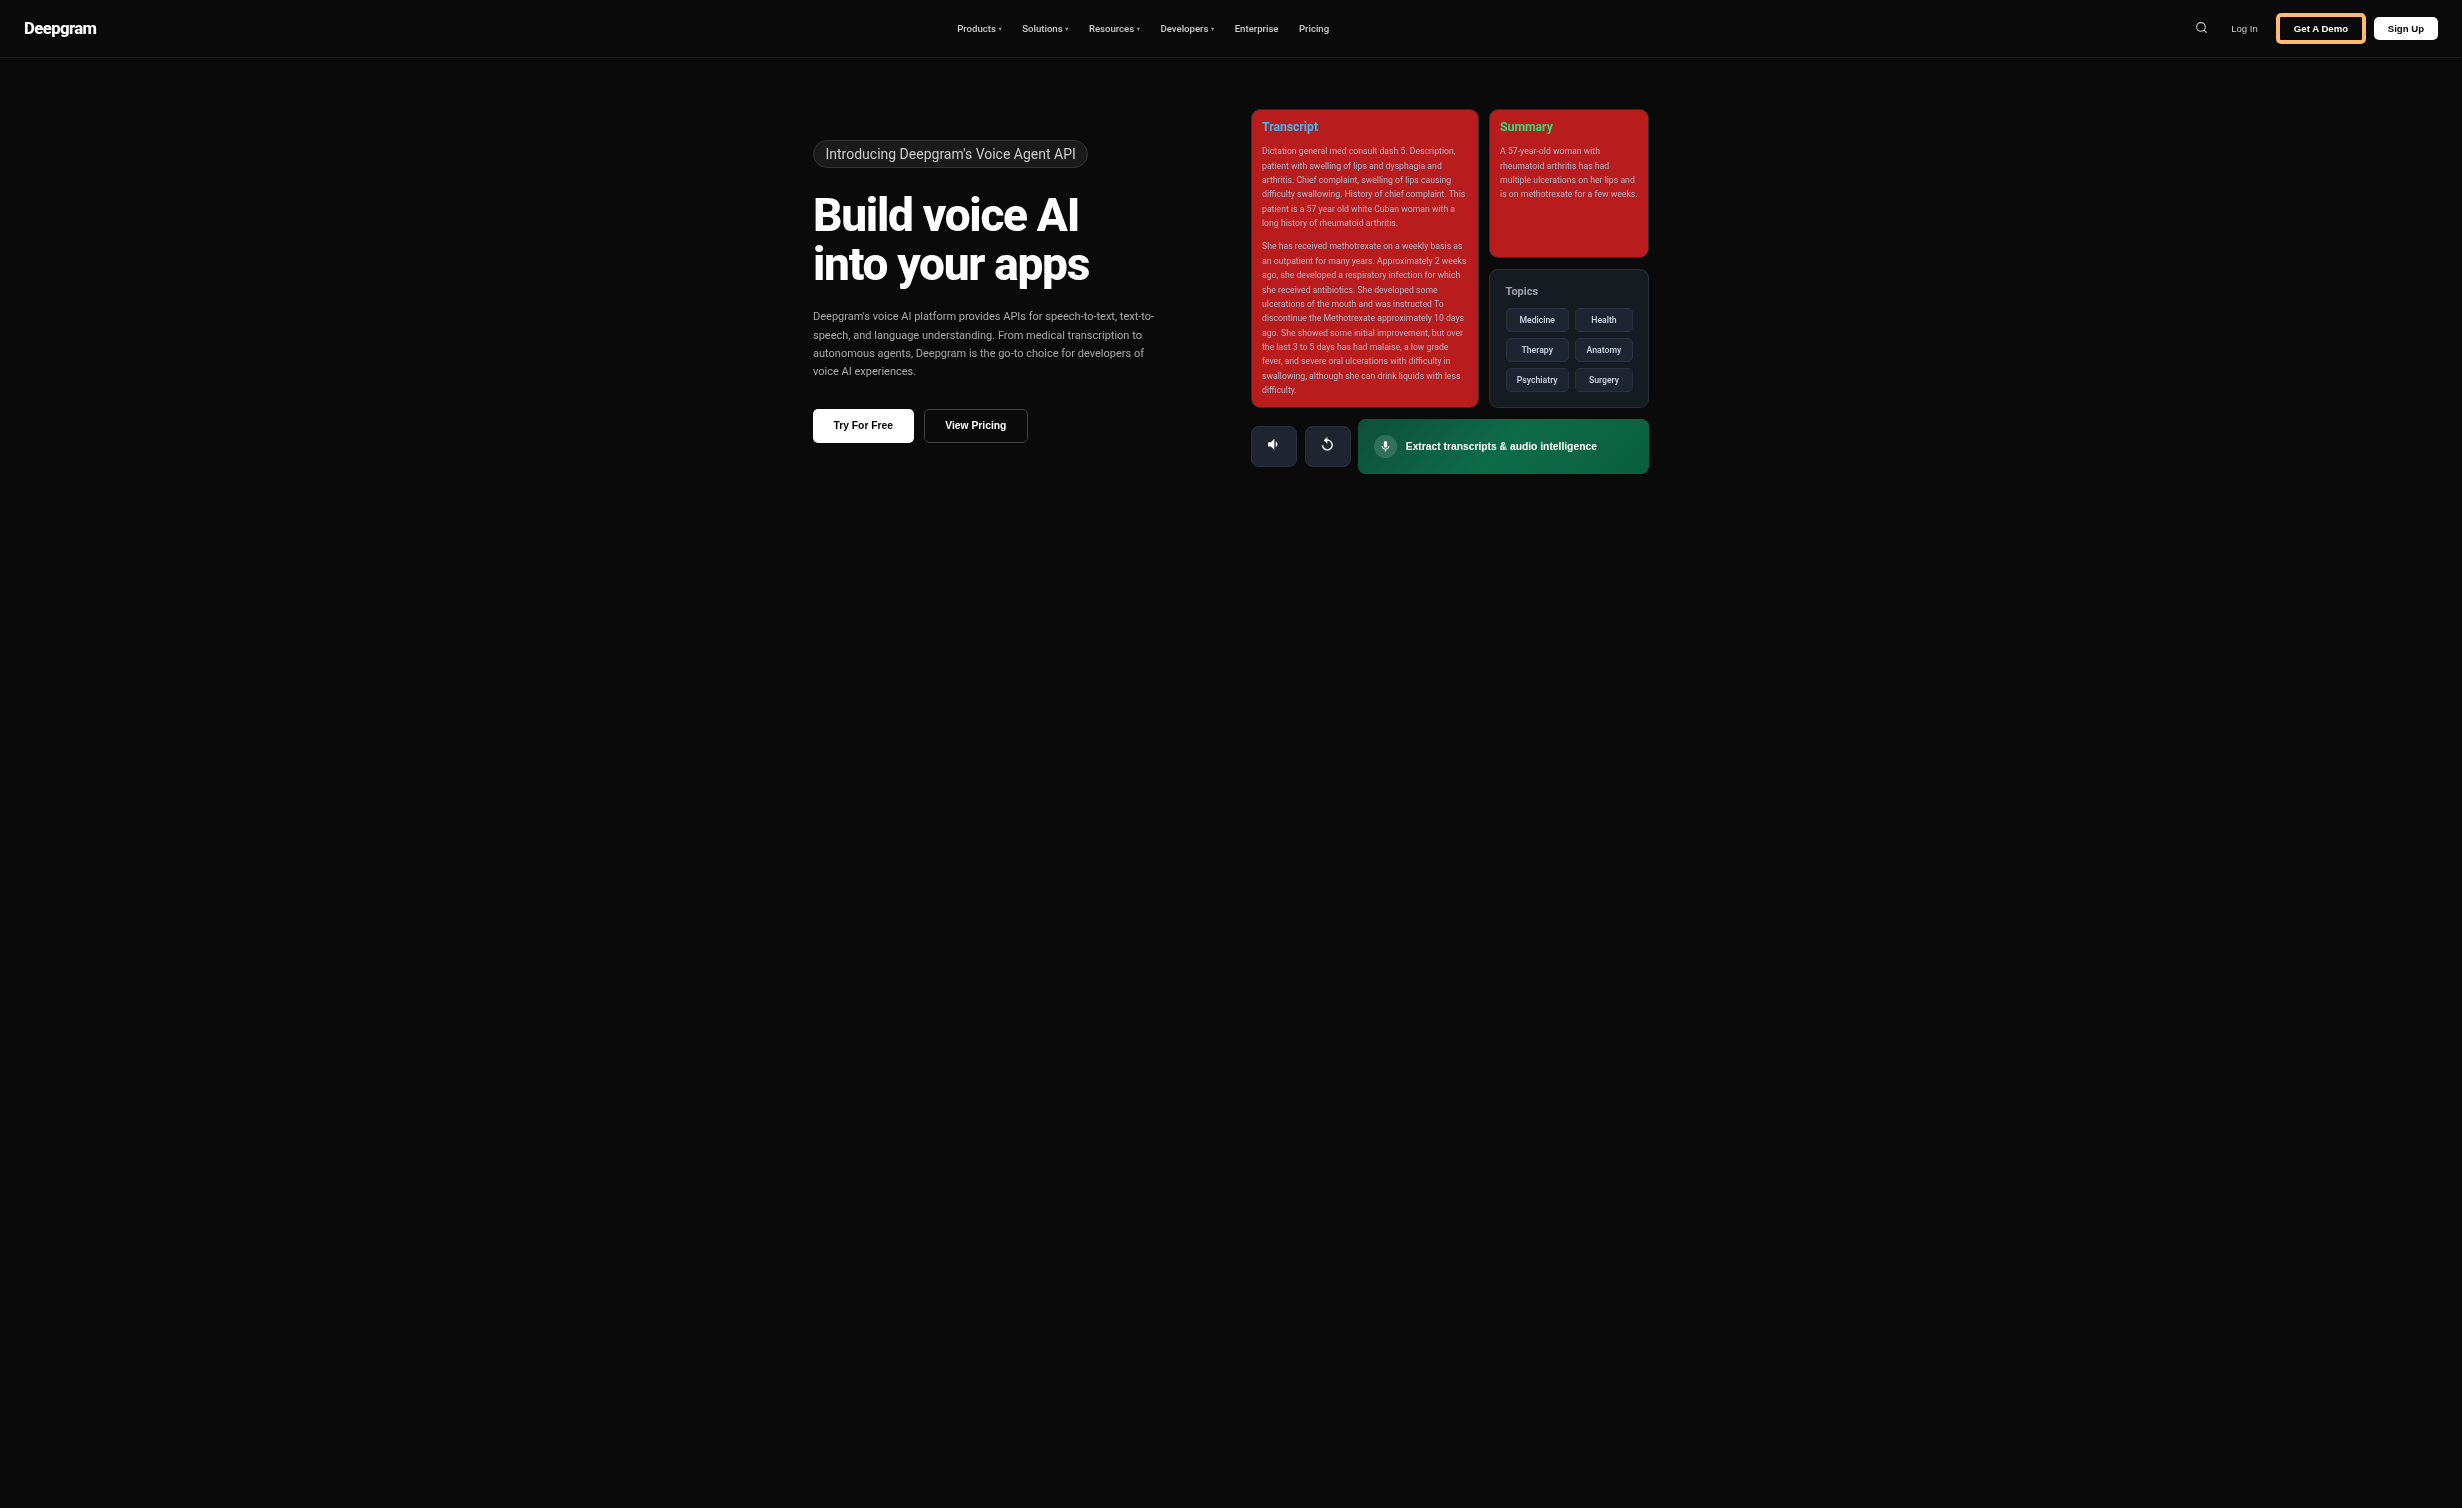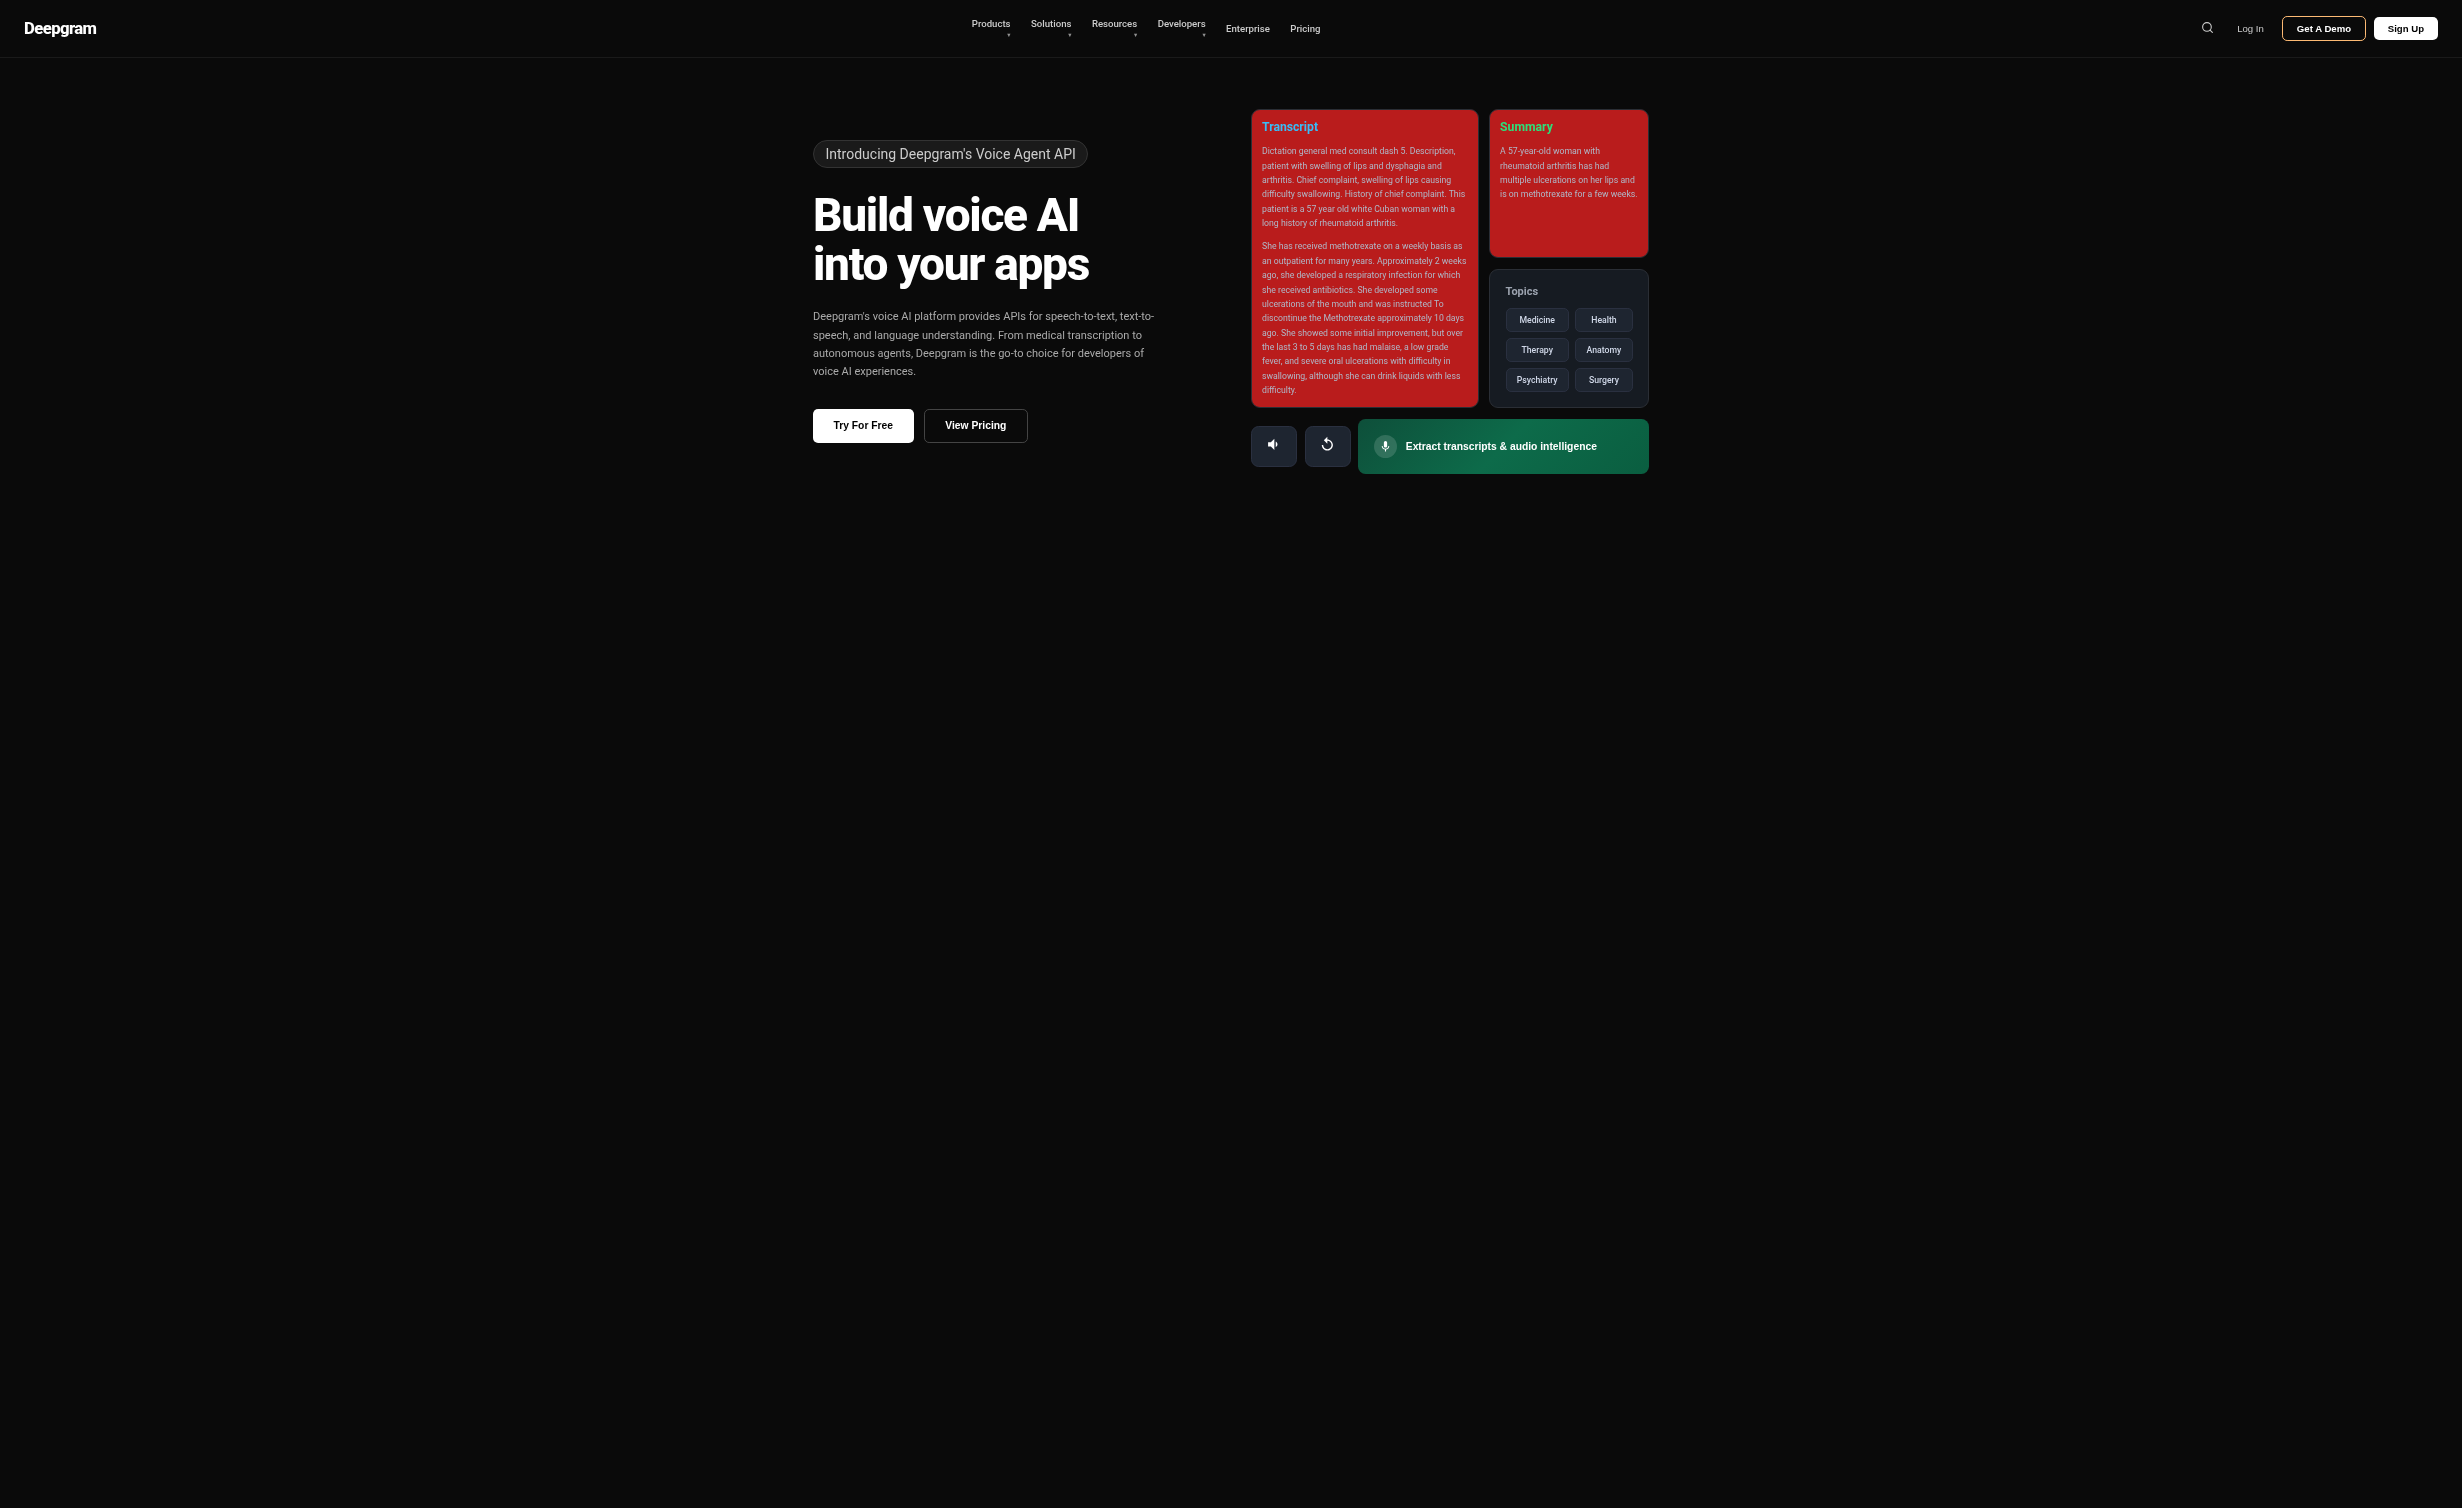--- a/index.html
+++ b/index.html
@@ -31,31 +31,30 @@
     }
 
     .nav-links {
       display: flex;
       align-items: center;
       gap: 5.1px;
     }
 
     .nav-link {
       display: flex;
-      align-items: flex-end;
+      align-items: center;
       gap: 2.6px;
       color: #cccccc;
       font-size: 9.6px;
       font-weight: 500;
       padding: 5.1px 7.7px;
       border-radius: 3.8px;
       cursor: pointer;
       white-space: nowrap;
       text-decoration: none;
-      flex-direction: column;
     }
 
     .nav-link .chevron {
       font-size: 6.4px;
       opacity: 0.7;
     }
 
     .nav-actions {
       display: flex;
       align-items: center;
@@ -77,21 +76,21 @@
       font-weight: 500;
       cursor: pointer;
       padding: 5.1px 10.3px;
       background: none;
       border: none;
     }
 
     .btn-demo {
       background: transparent;
       color: #ffffff;
-      border: 1px solid #fdba74;
+      border: 4px solid #fdba74;
       padding: 6.4px 14px;
       border-radius: 5.1px;
       font-size: 9.6px;
       font-weight: 600;
       cursor: pointer;
     }
 
     .btn-signup {
       background: #ffffff;
       color: #000000;

